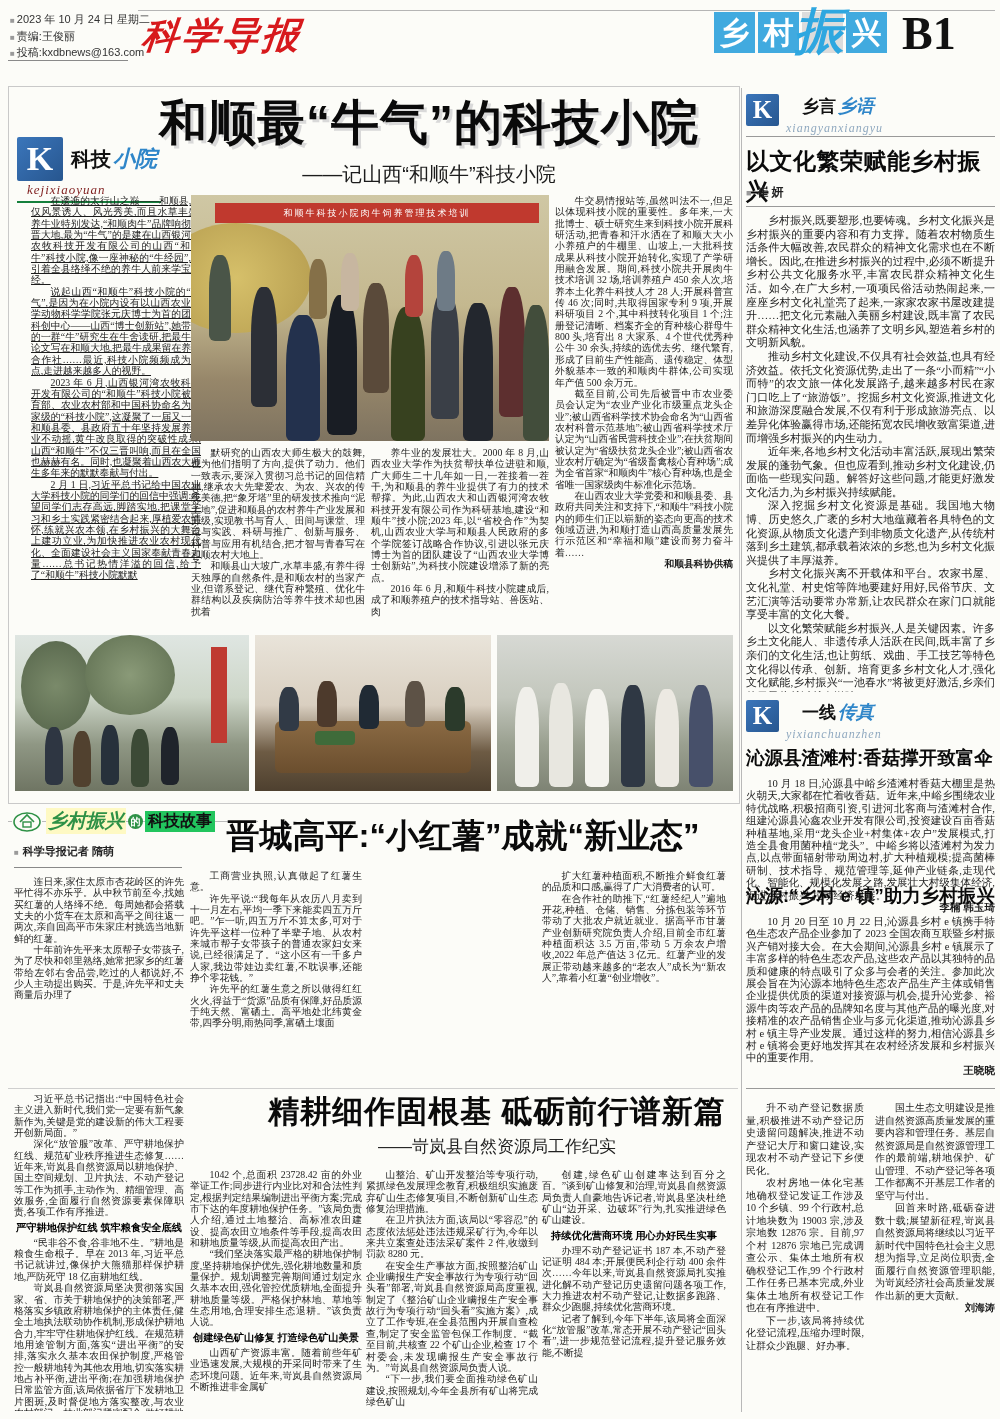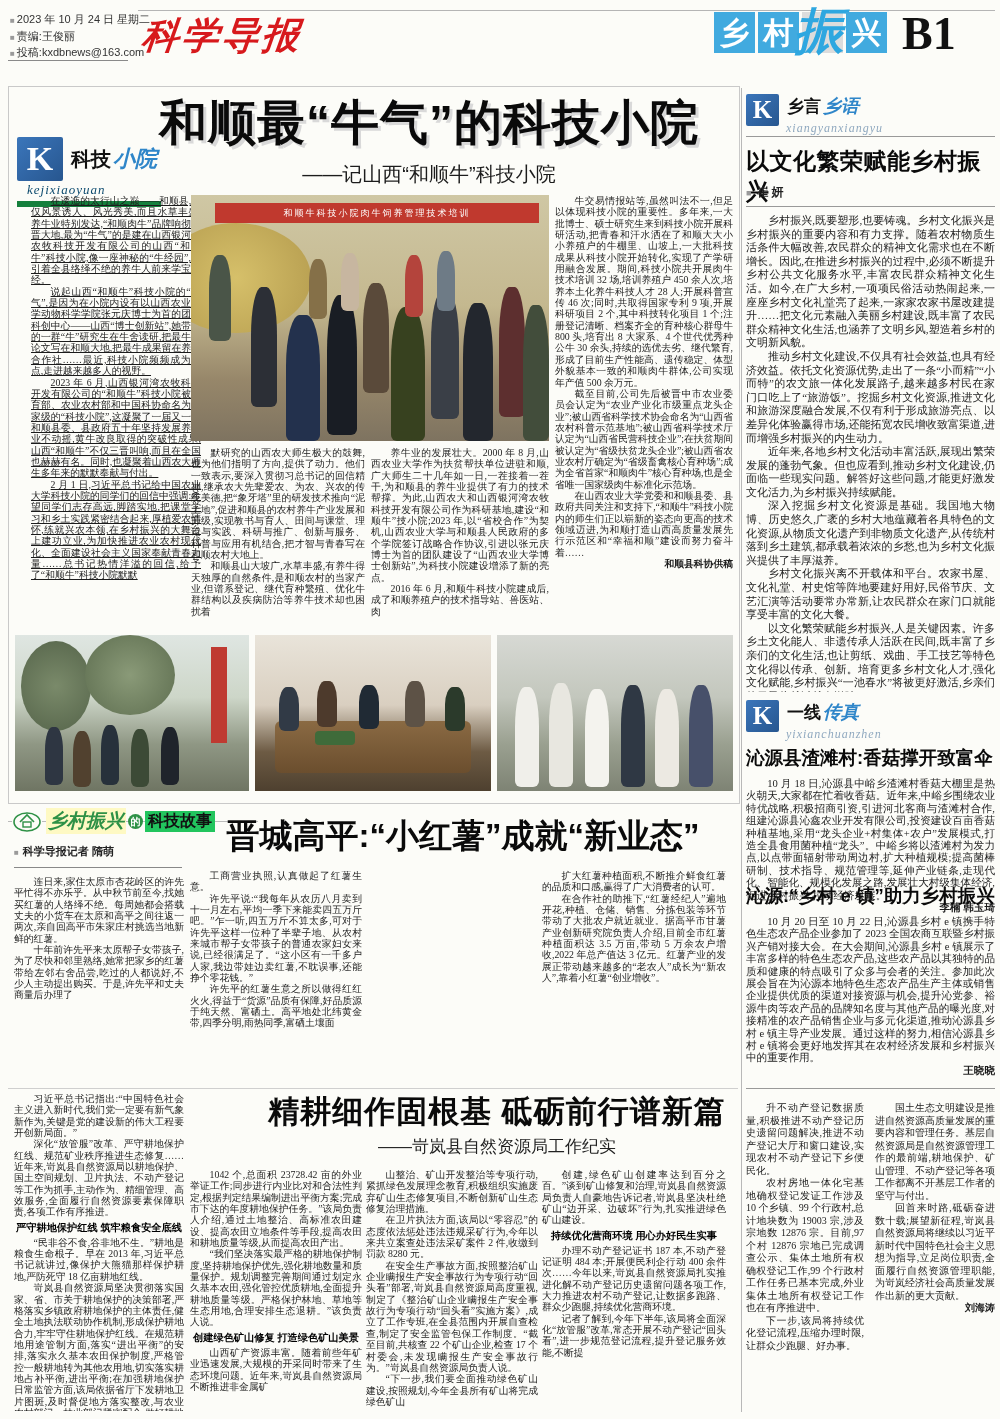--- a/index.html
+++ b/index.html
@@ -22,21 +22,21 @@
   
   .main-box{left:8px;top:86px;width:730px;height:716px;border:1px solid #c9c9c9;}
   .kx-badge{left:8px;top:50px;width:150px;}
   .badge-flex{display:flex;align-items:center;}
   .ksq{background:linear-gradient(135deg,#3b76bb,#27568f);color:#fff;font-family:"Liberation Serif",serif;font-weight:bold;
        display:flex;align-items:center;justify-content:center;border-radius:2px;}
   .ksq.big{width:46px;height:44px;font-size:34px;}
   .ksq.sm{width:33px;height:32px;font-size:25px;}
   .b-black{font:bold 20px "Liberation Sans",sans-serif;color:#111;margin-left:8px;}
   .b-blue{font:bold italic 22px "Liberation Serif",serif;color:#2f86c9;margin-left:2px;}
-  .pinyin{font:italic 13px "Liberation Serif",serif;color:#0c4a6e;letter-spacing:1px;border-bottom:6px solid #15803d;
+  .pinyin{font:italic 13px "Liberation Serif",serif;color:#7f1d1d;letter-spacing:1px;border-bottom:2px solid #15803d;
           padding:1px 4px 3px 10px;display:block;width:130px;}
   .main-headline{left:120px;top:8px;width:600px;text-align:center;font:900 48px/56px "Liberation Sans","DejaVu Sans",sans-serif;
                  color:#0a0a0a;text-shadow:3px 3px 0 #d9d9d9;letter-spacing:1px;}
   .main-subtitle{left:140px;top:74px;width:560px;text-align:center;font:20px/26px "Liberation Sans",sans-serif;color:#1c1c1c;}
   .main-body{left:6px;top:108px;width:718px;height:424px;}
   .bodytxt{position:absolute;font:9.8px/11.35px "Liberation Serif","DejaVu Serif",serif;text-align:justify;color:#1c1c1c;overflow:hidden;}
   .bodytxt p{margin:0;text-indent:2em;}
   .bodytxt p.sig{text-indent:0;text-align:right;font-weight:bold;}
   .col-subhead{font:bold 10.2px/15px "Liberation Sans",sans-serif;text-align:center;margin:2px 0;color:#000;text-indent:0;}
   
@@ -63,21 +63,21 @@
   
   .kl-sec{left:8px;top:1088px;width:730px;height:326px;border-top:1px solid #cfcfcf;padding-top:2px;}
   .kl-head{left:250px;top:4px;width:478px;text-align:center;}
   .kl-headline{font:900 31px/38px "Liberation Sans",sans-serif;color:#0a0a0a;letter-spacing:1px;}
   .kl-subtitle{font:17px/24px "Liberation Sans",sans-serif;color:#222;margin-top:4px;}
   
   .v-rule{left:741px;top:88px;height:1324px;border-left:1px solid #b8b8b8;}
   .sidebar{left:746px;top:88px;width:249px;height:1324px;}
   .sb-badge{position:absolute;display:flex;align-items:flex-start;}
   .sb-texts .line1{display:flex;align-items:center;}
-  .sb-black{font:bold 17px "Liberation Sans",sans-serif;color:#111;margin-left:8px;}
+  .sb-black{font:bold 17px "Liberation Sans",sans-serif;color:#111;margin-left:23px;}
   .sb-blue{font:bold italic 18px "Liberation Serif",serif;color:#2f86c9;margin-left:2px;}
   .sb-pinyin{font:italic 12px "Liberation Serif",serif;color:#8fa8bf;letter-spacing:1px;margin-left:7px;}
   .sb-rule{position:absolute;width:249px;border-top:1px solid #999;}
   .sb-headline-lg{position:absolute;width:249px;font:900 23px/30px "Liberation Sans",sans-serif;color:#0a0a0a;letter-spacing:0.5px;}
   .sb-byline{position:absolute;font:bold 12px/16px "Liberation Serif",serif;color:#222;}
   .sb-byline .sq{color:#9a9a9a;font-size:9px;margin-right:5px;font-weight:normal;}
   .kai{position:absolute;font:11px/13.6px "Liberation Serif","DejaVu Serif",serif;color:#222;text-align:justify;overflow:hidden;}
   .kai p{margin:0;text-indent:2em;}
   .sb-headline-md{position:absolute;width:249px;font:900 18.5px/24px "Liberation Sans",sans-serif;color:#0a0a0a;}
   .sb-body{position:absolute;font:10.6px/12.4px "Liberation Serif",serif;text-align:justify;overflow:hidden;color:#1c1c1c;}

